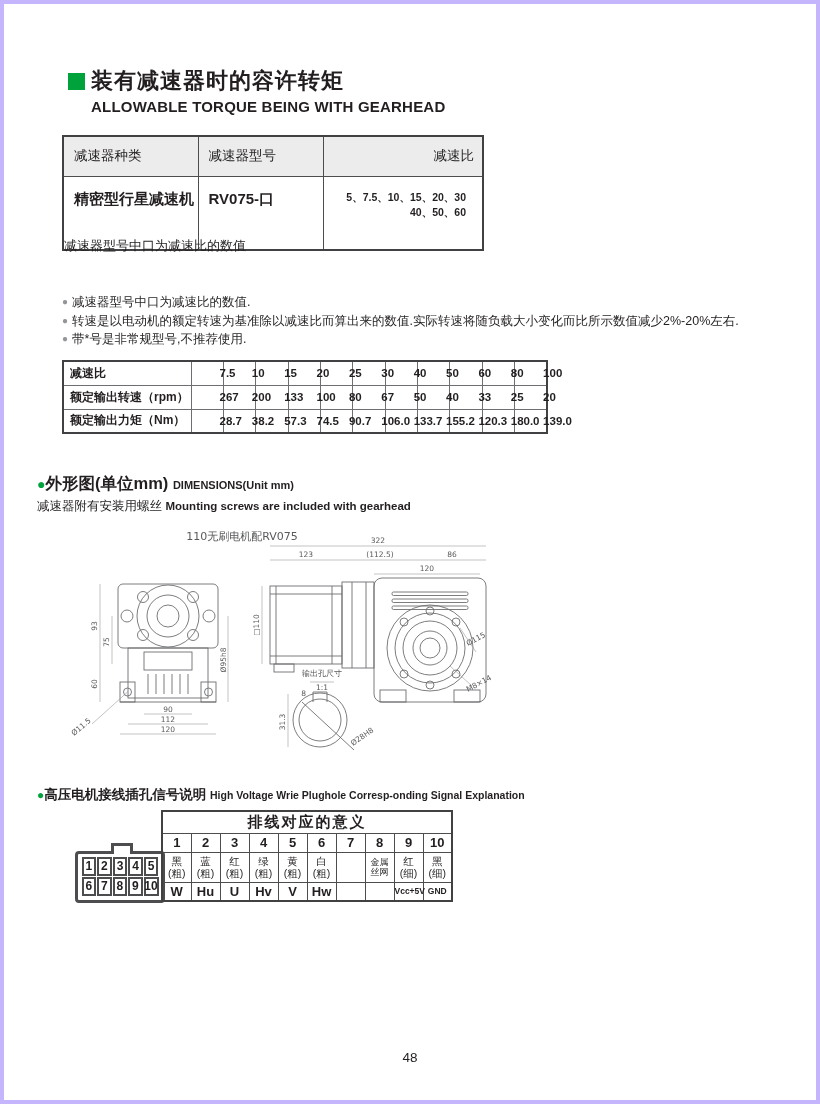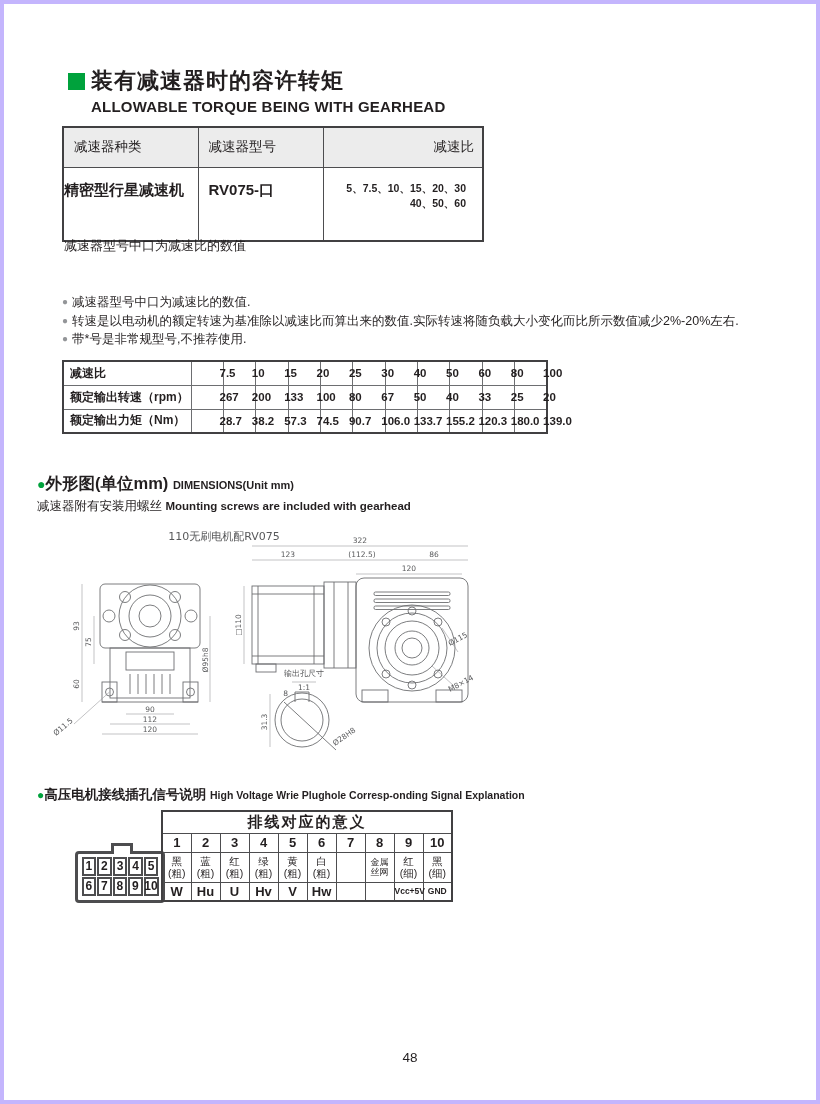--- a/index.html
+++ b/index.html
@@ -9,46 +9,46 @@
     font-family:"Liberation Sans", sans-serif; color:#231f20;
     border:4px solid #c4b5fd; overflow:hidden;
   }
   
   .main-title { position:absolute; left:64px; top:62px; }
   .mt-row { display:flex; align-items:center; }
   .green-sq { width:17px; height:17px; background:#00a23c; display:inline-block; margin-right:6px; }
   .mt-zh { font-size:22px; font-weight:bold; letter-spacing:1px; }
   .mt-en { font-size:15px; font-weight:bold; margin-left:23px; margin-top:2px; letter-spacing:0.2px; }
   
-  .tbl1 { position:absolute; left:58px; top:122px; width:420px; border-collapse:collapse; table-layout:fixed;border-radius:22px; }
+  .tbl1 { position:absolute; left:58px; top:131px; width:420px; border-collapse:collapse; table-layout:fixed;border-radius:22px; }
   .tbl1 th, .tbl1 td { border:1px solid #4d4d4f; }
   .tbl1 { border:2px solid #414042; }
   .tbl1 th { background:#ececec; height:40px; font-size:13.5px; font-weight:normal; text-align:left; padding-left:10px; }
   .tbl1 th.ratio-h { text-align:right; padding-right:8px; }
   .tbl1 td { height:74px; vertical-align:top; padding-top:13px; }
-  .tbl1 td.c1 { font-size:15px; font-weight:bold; }
+  .tbl1 td.c1 { font-size:15px; font-weight:bold; padding-left:10px; }
   .tbl1 td.c2 { font-size:15px; font-weight:bold; padding-left:10px; }
   .tbl1 td.c3 { font-size:10.5px; font-weight:bold; text-align:right; padding-right:16px; line-height:1.45; }
   .tbl1-note { position:absolute; left:60px; top:233px; font-size:13px; }
   
   .notes { position:absolute; left:58px; top:289px; font-size:12.5px; line-height:17.5px; }
   .notes .dot { color:#939598; font-size:10px; margin-right:4px; vertical-align:1px; }
   
   .tbl2 { position:absolute; left:58px; top:356px; width:486px; border-collapse:collapse; table-layout:fixed; border:2px solid #414042; }
   .tbl2 td { border:1px solid #6d6e71; height:24px; font-size:11.5px; font-weight:bold; text-align:center; white-space:nowrap;padding-left:28px; }
   .tbl2 td.lbl { width:128px; text-align:left; padding-left:6px; font-size:12px; }
   
   .dim-head { position:absolute; left:33px; top:469px; }
   .dim-head .l1 { font-size:16.5px; font-weight:bold; }
   .dim-head .l1 .bullet { color:#00a23c; font-size:14px; }
   .dim-head .l1 .en { font-size:11px; }
   .dim-head .l2 { font-size:12.5px; margin-top:3px; }
   .dim-head .l2 .en { font-size:11.5px; font-weight:bold; }
   
-  .drawing { position:absolute; left:48px; top:520px; }
+  .drawing { position:absolute; left:66px; top:520px; }
   .drawing svg text { font-family:"DejaVu Sans", sans-serif; fill:#58595b; }
   
   .wire-head { position:absolute; left:33px; top:782px; font-size:13.5px; font-weight:bold; }
   .wire-head .bullet { color:#00a23c; font-size:12px; }
   .wire-head .en { font-size:10.5px; }
   .connector { position:absolute; left:71px; top:847px; width:90px; height:52px; border:3px solid #4d4d4f; border-radius:4px; background:#fff; padding:2px 3px; }
   .conn-tab { position:absolute; left:33px; top:-11px; width:22px; height:11px; border:3px solid #4d4d4f; border-bottom:none; background:#fff; }
   .conn-row { display:flex; }
   .conn-cell { width:15px; height:19px; border:2px solid #4d4d4f; margin:0.5px; font-size:12px; font-weight:bold; display:flex; align-items:center; justify-content:center; }
   

